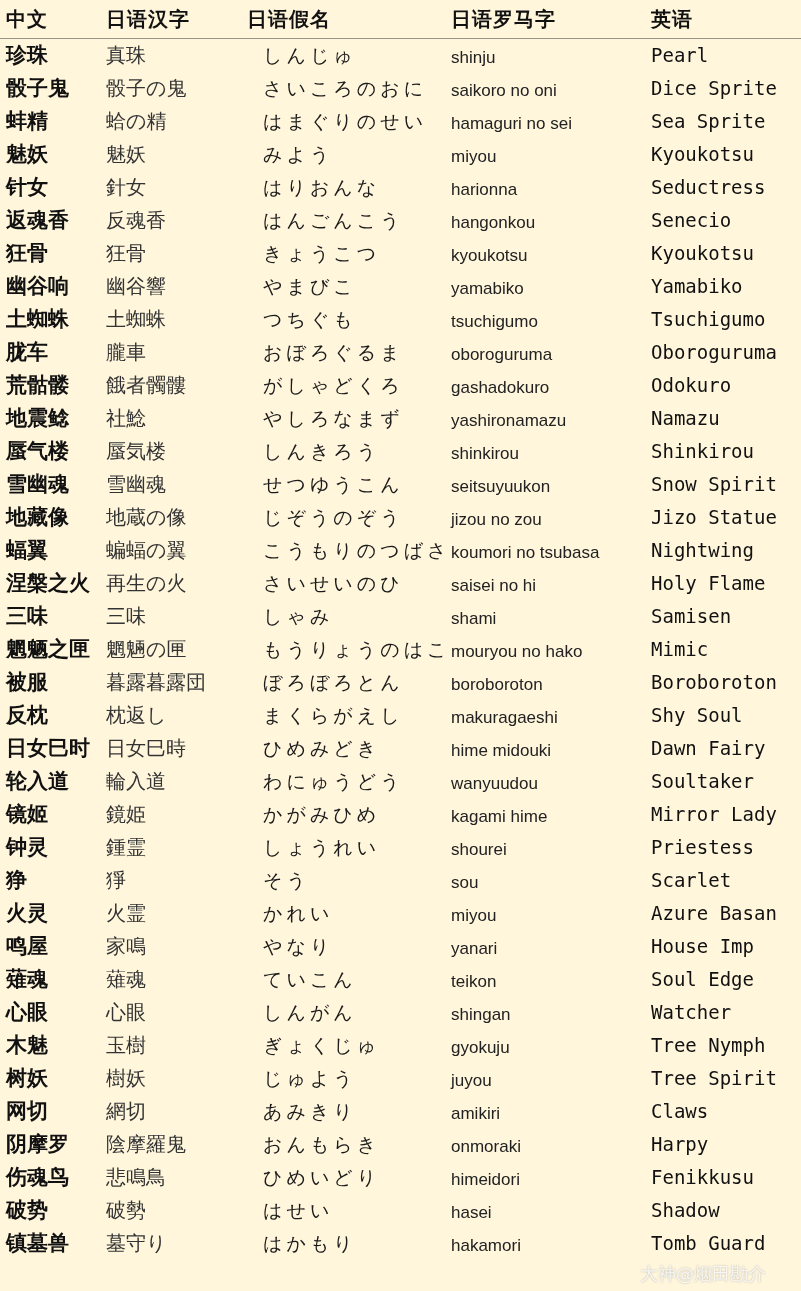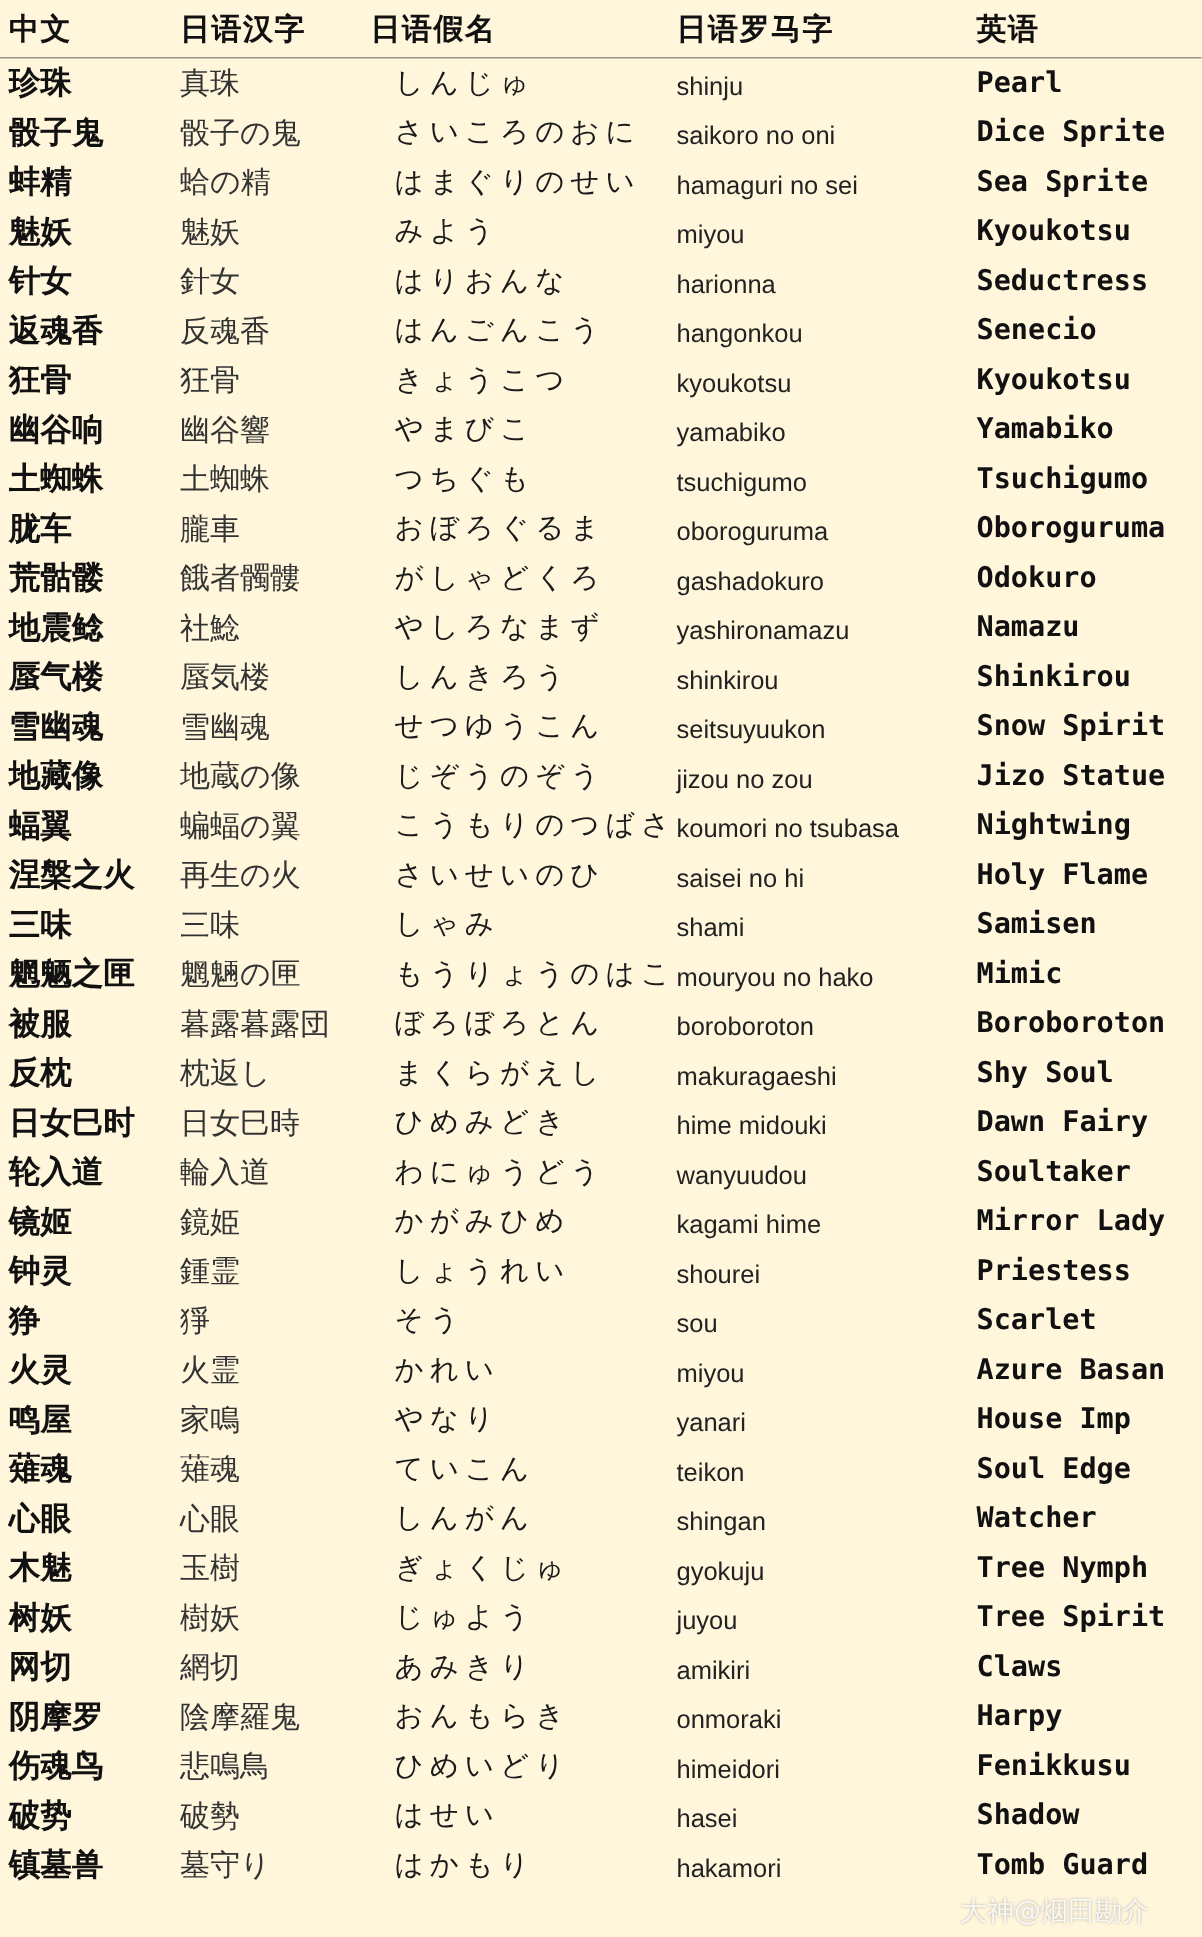--- a/index.html
+++ b/index.html
@@ -8,36 +8,36 @@
       background: #fff6dc;
       position: relative;
       color: #111;
     }
     .header {
       position: absolute; left: 0; top: 0; width: 801px; height: 38px;
       border-bottom: 1px solid #9a9488;
     }
     .col { position: absolute; white-space: nowrap; }
     .c0 { left: 6px; }
-    .c1 { left: 120px; }
+    .c1 { left: 106px; }
     .c2 { left: 247px; }
     .c3 { left: 451px; }
     .c4 { left: 651px; }
     .hcell {
       position: absolute; top: 6px; font-size: 20px; font-weight: bold;
       font-family: Liberation Sans, sans-serif; letter-spacing: 1px;
     }
     .rows { position: absolute; left: 0; top: 39px; width: 801px; }
     .row { position: relative; height: 33px; }
     .row .col { top: 3px; line-height: 26px; }
     .zh { font-size: 21px; font-weight: bold; font-family: "DejaVu Sans", sans-serif; }
     .jk { font-size: 20px; color: #333; font-family: "DejaVu Serif", serif; }
     .kana { font-size: 19px; letter-spacing: 4px; font-family: "DejaVu Sans", sans-serif; color: #1a1a1a; margin-left: 16px; }
     .romaji { font-size: 17px; font-family: "Liberation Sans", sans-serif; color: #222; top: 6px !important; }
-    .en { font-size: 19px; font-weight: bold; font-family: "DejaVu Sans Mono", monospace; color: #111; letter-spacing: 0px; }
+    .en { font-size: 19px; font-weight: normal; font-family: "DejaVu Sans Mono", monospace; color: #111; letter-spacing: 0px; }
     .watermark {
       position: absolute; left: 640px; top: 1262px;
       font-size: 18px; color: rgba(255,255,255,0.85);
       text-shadow: 0 0 2px rgba(120,120,120,0.6);
       font-family: "DejaVu Sans", sans-serif; white-space: nowrap; text-align: right;
     }
   </style>
 </head>
 <body>
 

